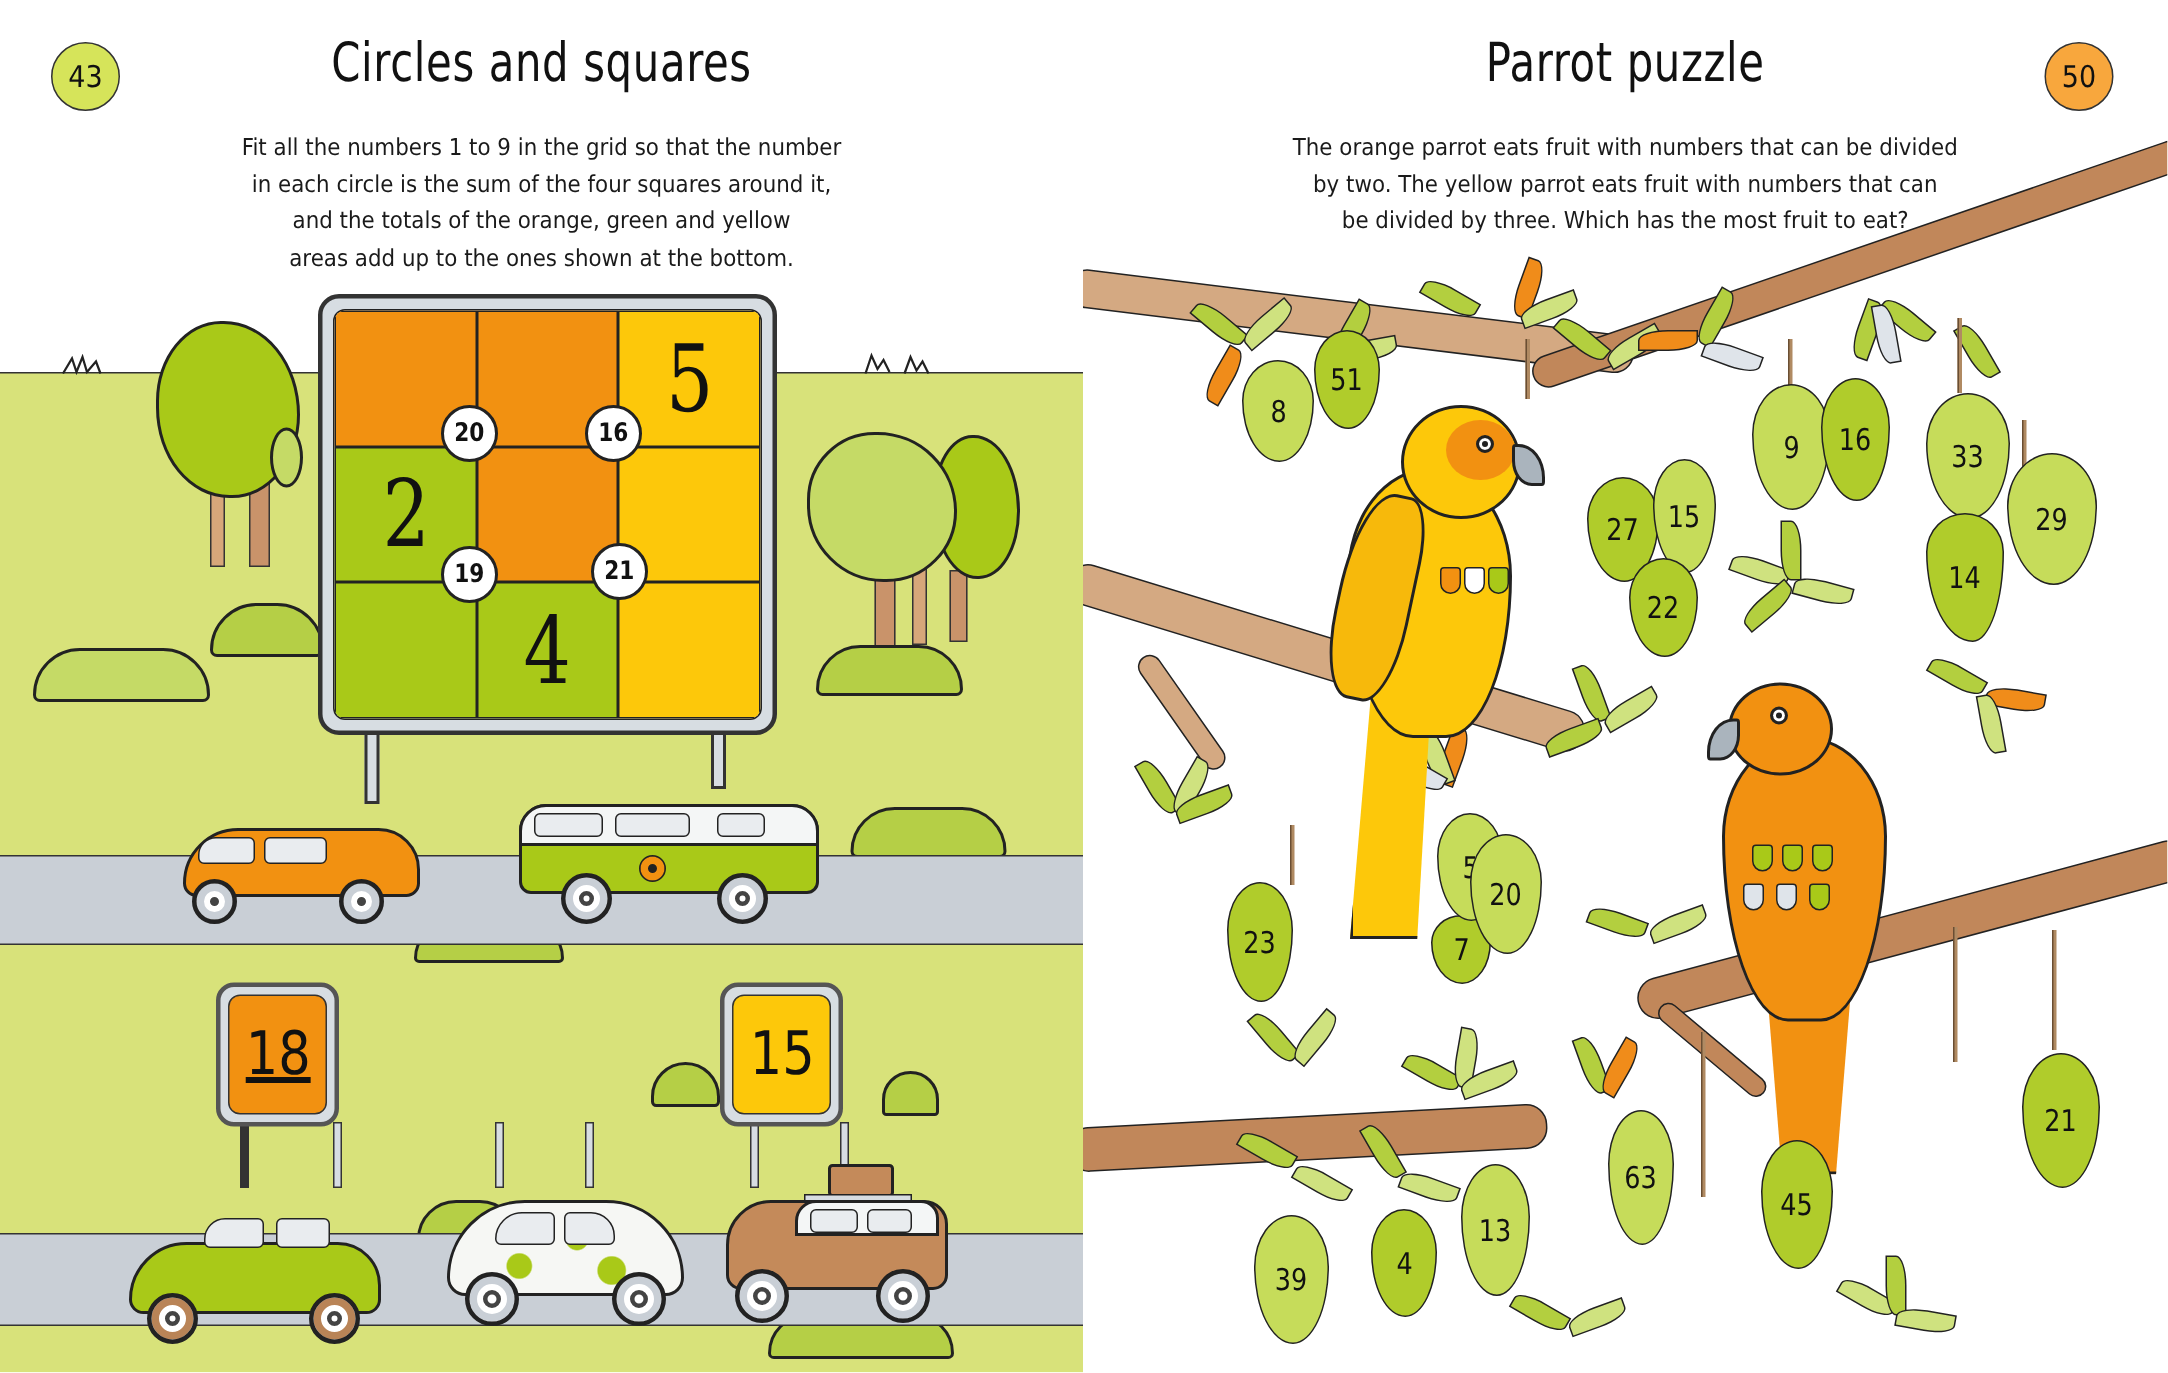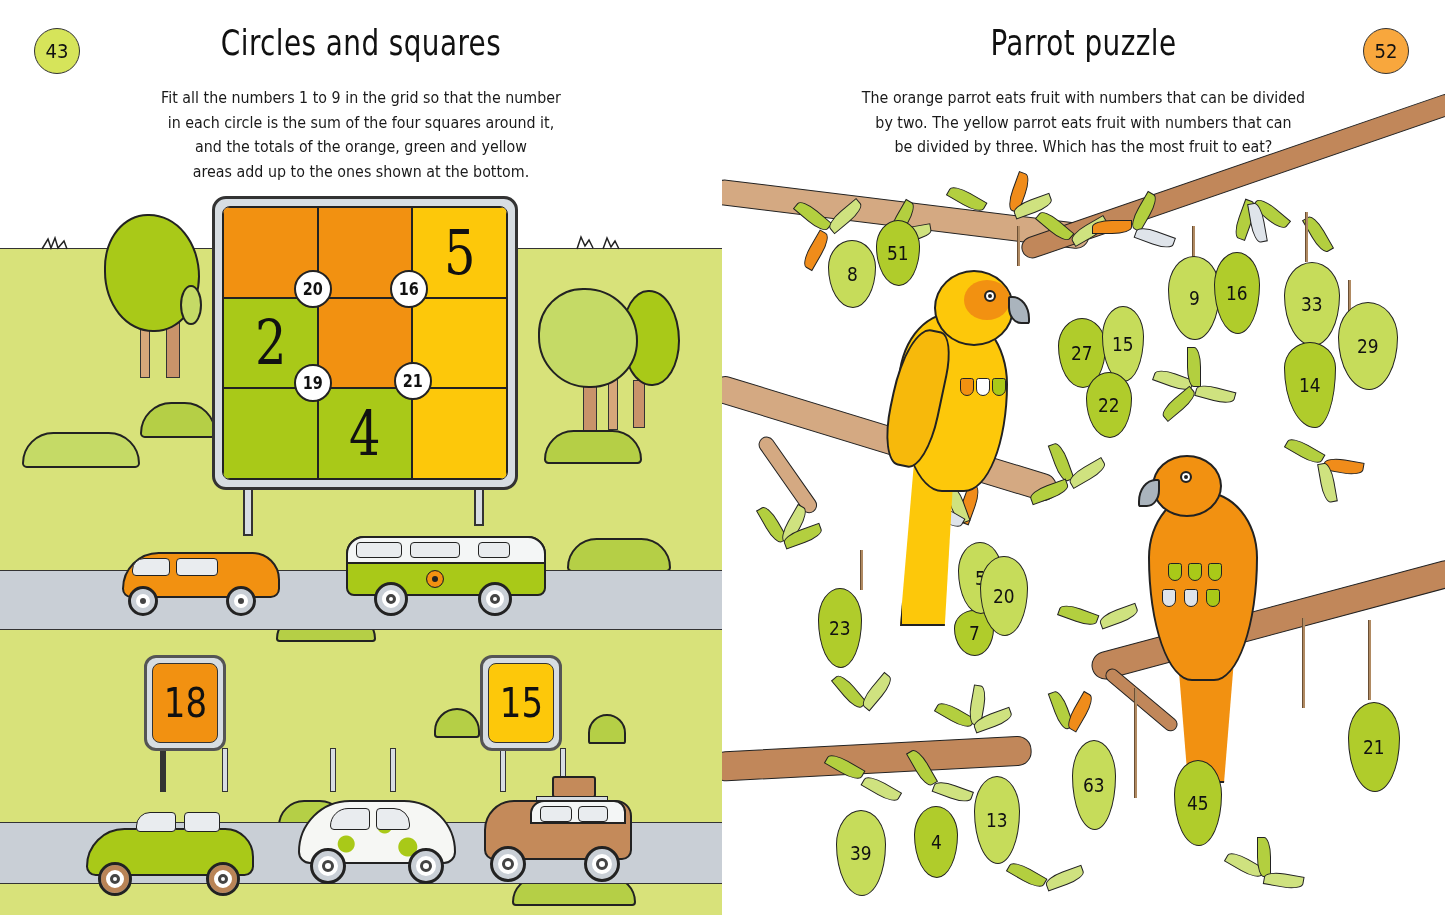--- a/index.html
+++ b/index.html
@@ -190,21 +190,21 @@
   <div class="car" style="left:346px;top:536px;width:200px;height:28px;background:#f4f6f6;border-radius:18px 18px 0 0;"></div>
   <div class="window" style="left:356px;top:542px;width:46px;height:16px;"></div>
   <div class="window" style="left:410px;top:542px;width:50px;height:16px;"></div>
   <div class="window" style="left:478px;top:542px;width:32px;height:16px;"></div>
   <div style="position:absolute;left:426px;top:570px;width:18px;height:18px;border-radius:50%;background:#f29111;border:1.5px solid #222;box-shadow:inset 0 0 0 5px #f29111, inset 0 0 0 9px #222;"></div>
   <div class="wheel" style="left:374px;top:582px;width:34px;height:34px;"></div>
   <div class="wheel" style="left:478px;top:582px;width:34px;height:34px;"></div>
 
   <div class="post" style="left:160px;top:748px;background:#333"></div>
   <div class="post" style="left:222px;top:748px;"></div>
-  <div class="total-sign" style="left:144px;">
+  <div class="total-sign" style="left:144px;text-decoration:underline;">
     <div class="inner c-orange">
         <span>18</span>
       </div>
   </div>
 
   <div class="post" style="left:330px;top:748px;"></div>
   <div class="post" style="left:390px;top:748px;"></div>
 
   <div class="post" style="left:500px;top:748px;"></div>
   <div class="post" style="left:560px;top:748px;"></div>
@@ -401,20 +401,20 @@
   <div class="fruit light" style="left:252px;top:776px;width:46px;height:88px;">
       <span>13</span>
     </div>
   <div class="fruit dark" style="left:192px;top:806px;width:44px;height:72px;">
       <span>4</span>
     </div>
   <div class="fruit light" style="left:114px;top:810px;width:50px;height:86px;">
       <span>39</span>
     </div>
 
-  <div class="page-num">52</div>
+  <div class="page-num">50</div>
   <div class="title">Parrot puzzle</div>
   <div class="intro">
     <div>The orange parrot eats fruit with numbers that can be divided</div>
     <div>by two. The yellow parrot eats fruit with numbers that can</div>
     <div>be divided by three. Which has the most fruit to eat?</div>
   </div>
 </div>
 
 </body></html>

